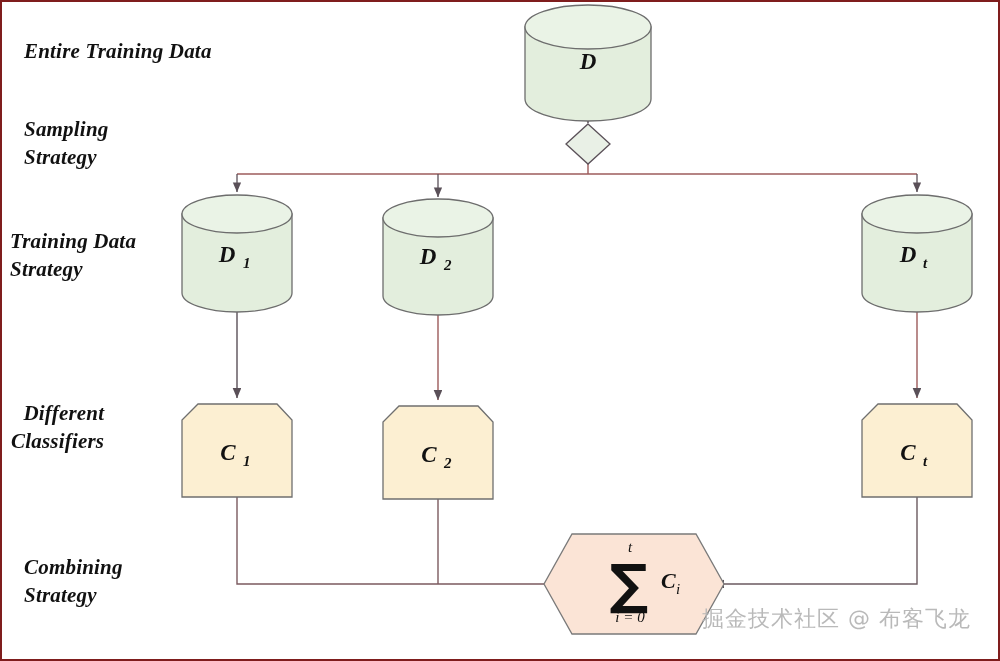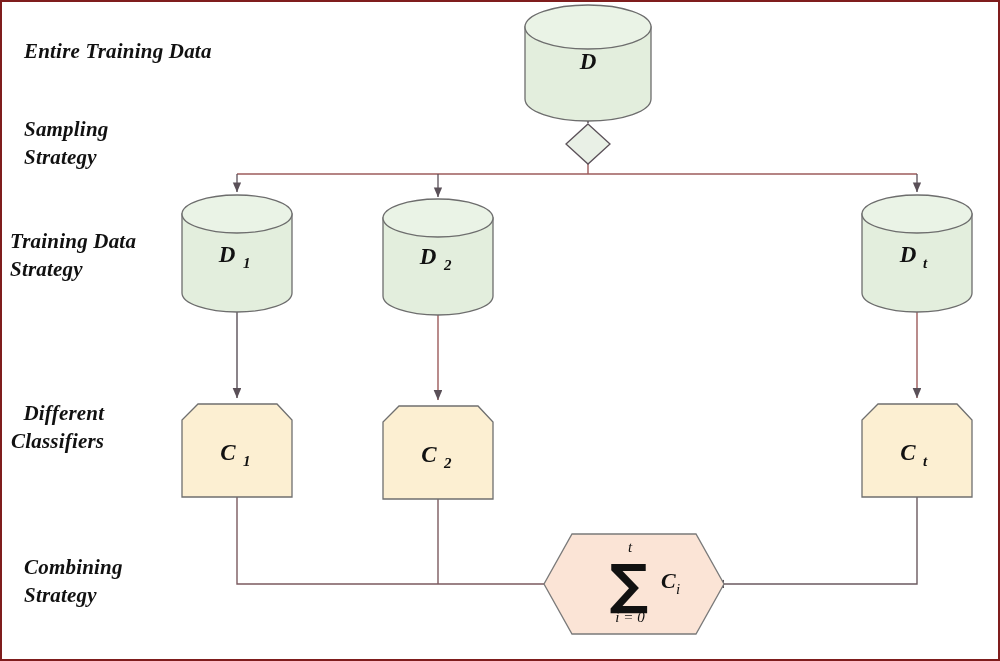--- a/index.html
+++ b/index.html
@@ -225,13 +225,14 @@
     <g>
       <polygon points="570,532 694,532 722,582 694,632 570,632 542,582" fill="#fbe4d6" stroke="#7a7a7a" stroke-width="1.3"></polygon>
       <text class="sum-lim" x="628" y="550" text-anchor="middle">t</text>
       <text class="sum-glyph" x="627" y="601" text-anchor="middle">∑</text>
       <text class="sum-lim" x="628" y="620" text-anchor="middle">i = 0</text>
       <text class="sum-ci" x="659" y="586">C</text>
       <text class="sum-lim" x="674" y="592">i</text>
     </g>
   </svg>
 
+  <div class="watermark">掘金技术社区 @ 布客飞龙</div>
 </div>
 
 </body></html>

